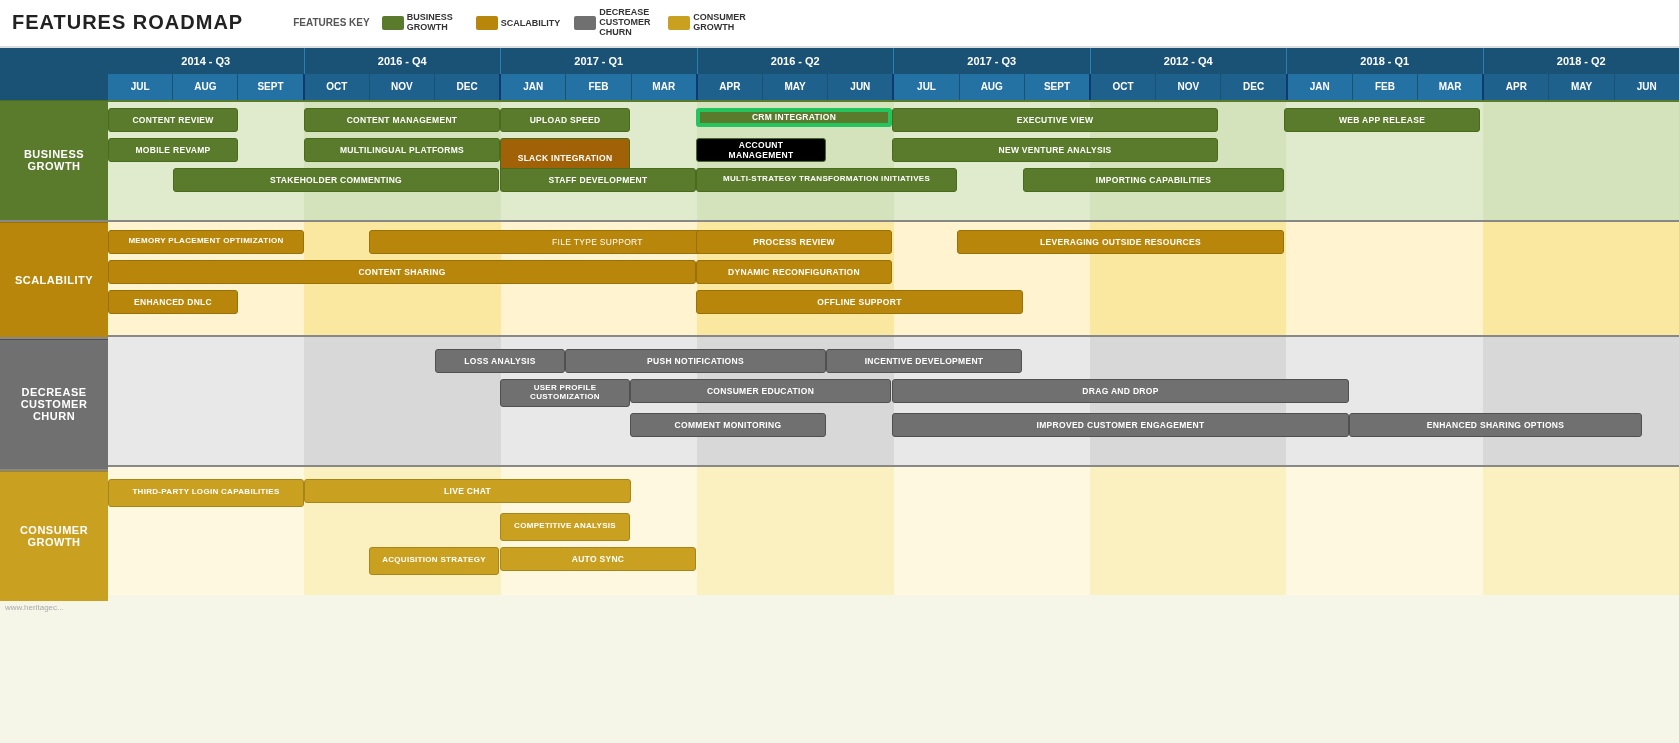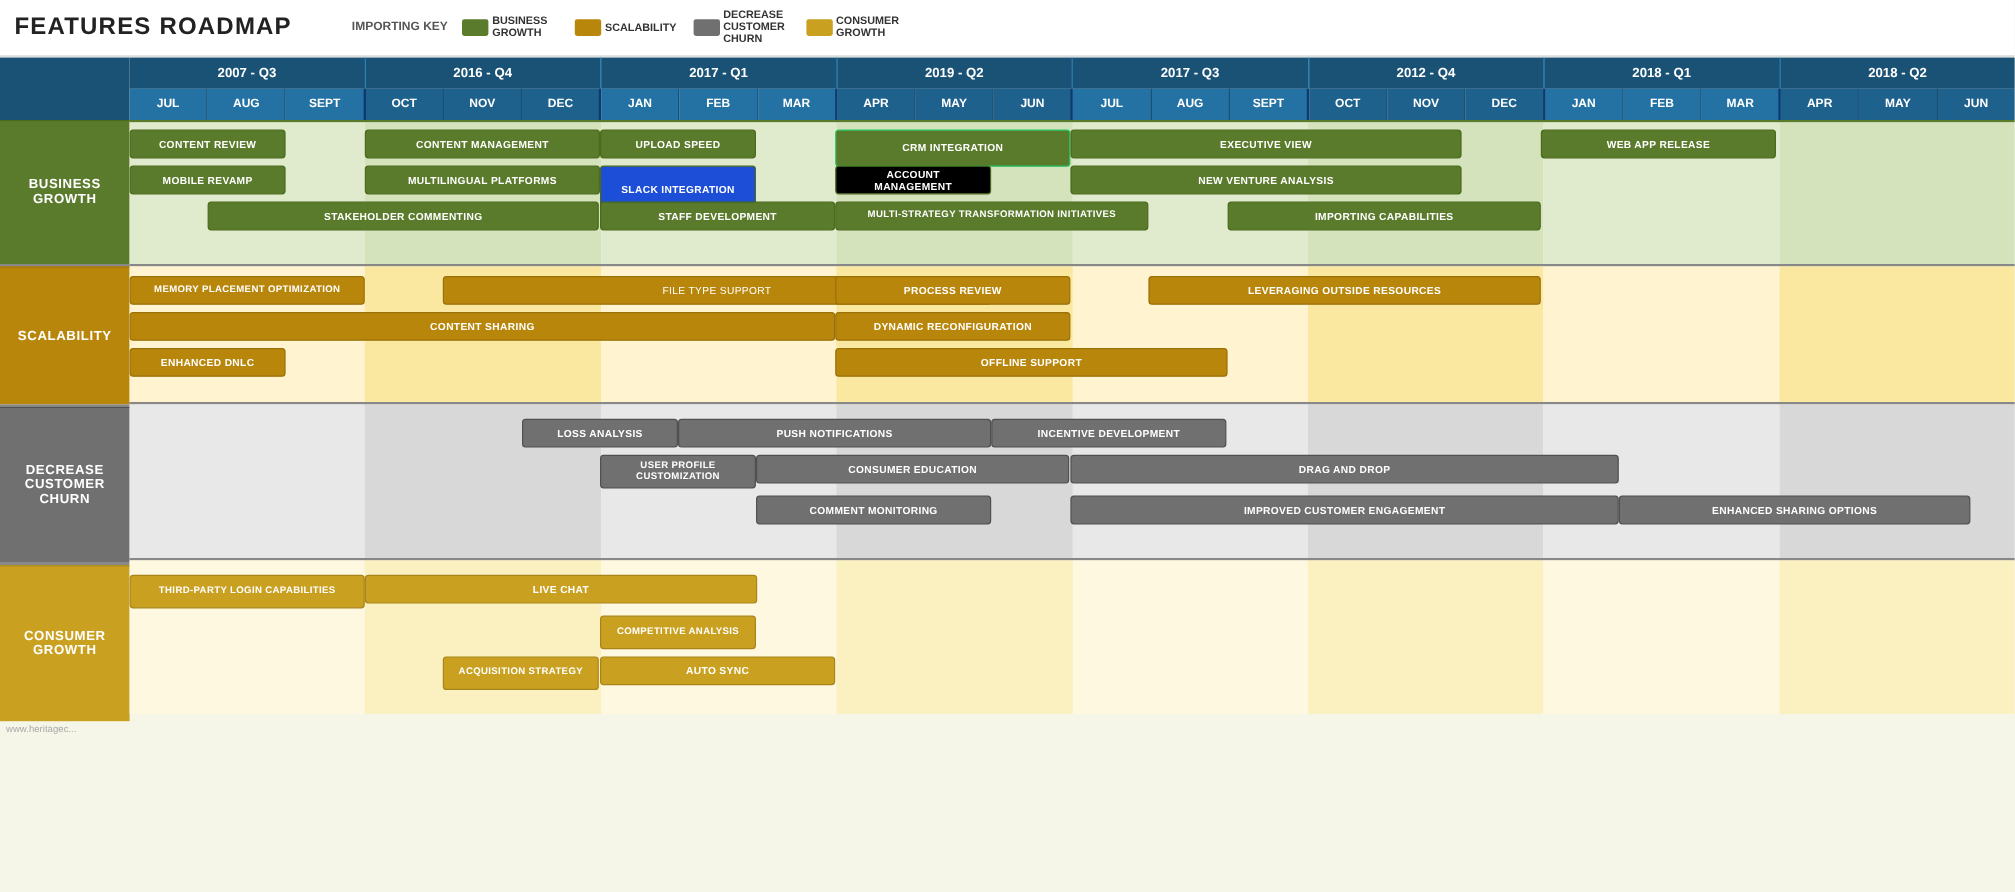--- a/index.html
+++ b/index.html
@@ -7,21 +7,21 @@
     
     .page { width: 1679px; min-height: 743px; background: #f5f5e8; }
   </style>
 </head>
 <body>
 <div class="page">
 
 <div style="display:flex; align-items:center; padding:8px 12px; background:#fff; border-bottom:2px solid #ddd;">
   <div style="font-size:20px; font-weight:900; color:#222; margin-right:50px; letter-spacing:1px;">FEATURES ROADMAP</div>
   <div style="display:flex; align-items:center; gap:4px;">
-    <span style="font-weight:bold; font-size:10px; color:#555; margin-right:8px;">IMPORTING KEY</span>
+    <span style="font-weight:bold; font-size:10px; color:#555; margin-right:8px;">FEATURES KEY</span>
     <div style="display:flex; align-items:center; gap:3px; margin-right:10px;">
       <div style="width:22px; height:14px; background:#5a7a2c; border-radius:2px;"></div>
       <span style="font-size:9px; font-weight:bold; color:#333; max-width:55px; line-height:1.1;">BUSINESS GROWTH</span>
     </div>
     <div style="display:flex; align-items:center; gap:3px; margin-right:10px;">
       <div style="width:22px; height:14px; background:#b8860b; border-radius:2px;"></div>
       <span style="font-size:9px; font-weight:bold; color:#333;">SCALABILITY</span>
     </div>
     <div style="display:flex; align-items:center; gap:3px; margin-right:10px;">
       <div style="width:22px; height:14px; background:#707070; border-radius:2px;"></div>
@@ -51,24 +51,24 @@
     <div style="height:130px; background:#707070; display:flex; align-items:center; justify-content:center; text-align:center; font-weight:900; font-size:11px; color:#fff; letter-spacing:0.5px; border-top:1px solid #505050; padding:4px;">DECREASE CUSTOMER CHURN</div>
 
     <div style="height:2px; background:#888;"></div>
 
     <div style="height:130px; background:#c9a020; display:flex; align-items:center; justify-content:center; text-align:center; font-weight:900; font-size:11px; color:#fff; letter-spacing:0.5px; border-top:1px solid #a8851a; padding:4px;">CONSUMER GROWTH</div>
   </div>
 
   <div style="flex:1; position:relative;">
 
     <div style="display:flex; height:26px;">
-      <div style="flex:3; background:#1a5276; color:#fff; font-weight:bold; font-size:11px; text-align:center; line-height:26px; border-right:1px solid #2980b9;">2007 - Q3</div>
+      <div style="flex:3; background:#1a5276; color:#fff; font-weight:bold; font-size:11px; text-align:center; line-height:26px; border-right:1px solid #2980b9;">2014 - Q3</div>
       <div style="flex:3; background:#1a5276; color:#fff; font-weight:bold; font-size:11px; text-align:center; line-height:26px; border-right:1px solid #2980b9;">2016 - Q4</div>
       <div style="flex:3; background:#1a5276; color:#fff; font-weight:bold; font-size:11px; text-align:center; line-height:26px; border-right:1px solid #2980b9;">2017 - Q1</div>
-      <div style="flex:3; background:#1a5276; color:#fff; font-weight:bold; font-size:11px; text-align:center; line-height:26px; border-right:1px solid #2980b9;">2019 - Q2</div>
+      <div style="flex:3; background:#1a5276; color:#fff; font-weight:bold; font-size:11px; text-align:center; line-height:26px; border-right:1px solid #2980b9;">2016 - Q2</div>
       <div style="flex:3; background:#1a5276; color:#fff; font-weight:bold; font-size:11px; text-align:center; line-height:26px; border-right:1px solid #2980b9;">2017 - Q3</div>
       <div style="flex:3; background:#1a5276; color:#fff; font-weight:bold; font-size:11px; text-align:center; line-height:26px; border-right:1px solid #2980b9;">2012 - Q4</div>
       <div style="flex:3; background:#1a5276; color:#fff; font-weight:bold; font-size:11px; text-align:center; line-height:26px; border-right:1px solid #2980b9;">2018 - Q1</div>
       <div style="flex:3; background:#1a5276; color:#fff; font-weight:bold; font-size:11px; text-align:center; line-height:26px;">2018 - Q2</div>
     </div>
 
     <div style="display:flex; height:26px;">
 
       <div style="flex:1; background:#2471a3; color:#fff; font-weight:bold; font-size:10px; text-align:center; line-height:26px; border-right:1px solid #1a5276;">JUL</div>
       <div style="flex:1; background:#2471a3; color:#fff; font-weight:bold; font-size:10px; text-align:center; line-height:26px; border-right:1px solid #1a5276;">AUG</div>
@@ -121,25 +121,25 @@
       <div style="position:absolute; top:38px; left:0px; width:130px; height:24px; background:#5a7a2c; border-radius:3px; display:flex; align-items:center; justify-content:center; font-size:8.5px; font-weight:bold; color:#fff; text-transform:uppercase; letter-spacing:0.3px; border:1px solid #4a6a1c;">MOBILE REVAMP</div>
 
       <div style="position:absolute; top:68px; left:65px; width:326px; height:24px; background:#5a7a2c; border-radius:3px; display:flex; align-items:center; justify-content:center; font-size:8.5px; font-weight:bold; color:#fff; text-transform:uppercase; letter-spacing:0.3px; border:1px solid #4a6a1c;">STAKEHOLDER COMMENTING</div>
 
       <div style="position:absolute; top:8px; left:196px; width:196px; height:24px; background:#5a7a2c; border-radius:3px; display:flex; align-items:center; justify-content:center; font-size:8.5px; font-weight:bold; color:#fff; text-transform:uppercase; letter-spacing:0.3px; border:1px solid #4a6a1c;">CONTENT MANAGEMENT</div>
 
       <div style="position:absolute; top:38px; left:196px; width:196px; height:24px; background:#5a7a2c; border-radius:3px; display:flex; align-items:center; justify-content:center; font-size:8.5px; font-weight:bold; color:#fff; text-transform:uppercase; letter-spacing:0.3px; border:1px solid #4a6a1c;">MULTILINGUAL PLATFORMS</div>
 
       <div style="position:absolute; top:8px; left:392px; width:130px; height:24px; background:#5a7a2c; border-radius:3px; display:flex; align-items:center; justify-content:center; font-size:8.5px; font-weight:bold; color:#fff; text-transform:uppercase; letter-spacing:0.3px; border:1px solid #4a6a1c;">UPLOAD SPEED</div>
 
-      <div style="position:absolute; top:38px; left:392px; width:130px; height:40px; background:#1d4ed8; border-radius:3px; display:flex; align-items:center; justify-content:center; font-size:8.5px; font-weight:bold; color:#fff; text-transform:uppercase; letter-spacing:0.3px; border:1px solid #4a6a1c;">SLACK INTEGRATION</div>
+      <div style="position:absolute; top:38px; left:392px; width:130px; height:40px; background:#a16207; border-radius:3px; display:flex; align-items:center; justify-content:center; font-size:8.5px; font-weight:bold; color:#fff; text-transform:uppercase; letter-spacing:0.3px; border:1px solid #4a6a1c;">SLACK INTEGRATION</div>
 
       <div style="position:absolute; top:68px; left:392px; width:196px; height:24px; background:#5a7a2c; border-radius:3px; display:flex; align-items:center; justify-content:center; font-size:8.5px; font-weight:bold; color:#fff; text-transform:uppercase; letter-spacing:0.3px; border:1px solid #4a6a1c;">STAFF DEVELOPMENT</div>
 
-      <div style="position:absolute; top:8px; left:588px; width:196px; height:31px; background:#5a7a2c; border-radius:3px; display:flex; align-items:center; justify-content:center; font-size:8.5px; font-weight:bold; color:#fff; text-transform:uppercase; letter-spacing:0.3px; border:1px solid #22c55e;">CRM INTEGRATION</div>
+      <div style="position:absolute; top:8px; left:588px; width:196px; height:19px; background:#5a7a2c; border-radius:3px; display:flex; align-items:center; justify-content:center; font-size:8.5px; font-weight:bold; color:#fff; text-transform:uppercase; letter-spacing:0.3px; border:4px solid #22c55e;">CRM INTEGRATION</div>
 
       <div style="position:absolute; top:38px; left:588px; width:130px; height:24px; background:#000000; border-radius:3px; display:flex; align-items:center; justify-content:center; font-size:8.5px; font-weight:bold; color:#fff; text-transform:uppercase; letter-spacing:0.3px; border:1px solid #4a6a1c; text-align:center; padding:8px;">ACCOUNT MANAGEMENT</div>
 
       <div style="position:absolute; top:68px; left:588px; width:261px; height:24px; background:#5a7a2c; border-radius:3px; display:flex; align-items:center; justify-content:center; font-size:8px; font-weight:bold; color:#fff; text-transform:uppercase; letter-spacing:0.3px; border:1px solid #4a6a1c; text-align:center; padding:2px; white-space:normal; line-height:1.1;">MULTI-STRATEGY TRANSFORMATION INITIATIVES</div>
 
       <div style="position:absolute; top:8px; left:784px; width:326px; height:24px; background:#5a7a2c; border-radius:3px; display:flex; align-items:center; justify-content:center; font-size:8.5px; font-weight:bold; color:#fff; text-transform:uppercase; letter-spacing:0.3px; border:1px solid #4a6a1c;">EXECUTIVE VIEW</div>
 
       <div style="position:absolute; top:38px; left:784px; width:326px; height:24px; background:#5a7a2c; border-radius:3px; display:flex; align-items:center; justify-content:center; font-size:8.5px; font-weight:bold; color:#fff; text-transform:uppercase; letter-spacing:0.3px; border:1px solid #4a6a1c;">NEW VENTURE ANALYSIS</div>
 
       <div style="position:absolute; top:68px; left:915px; width:261px; height:24px; background:#5a7a2c; border-radius:3px; display:flex; align-items:center; justify-content:center; font-size:8.5px; font-weight:bold; color:#fff; text-transform:uppercase; letter-spacing:0.3px; border:1px solid #4a6a1c;">IMPORTING CAPABILITIES</div>

